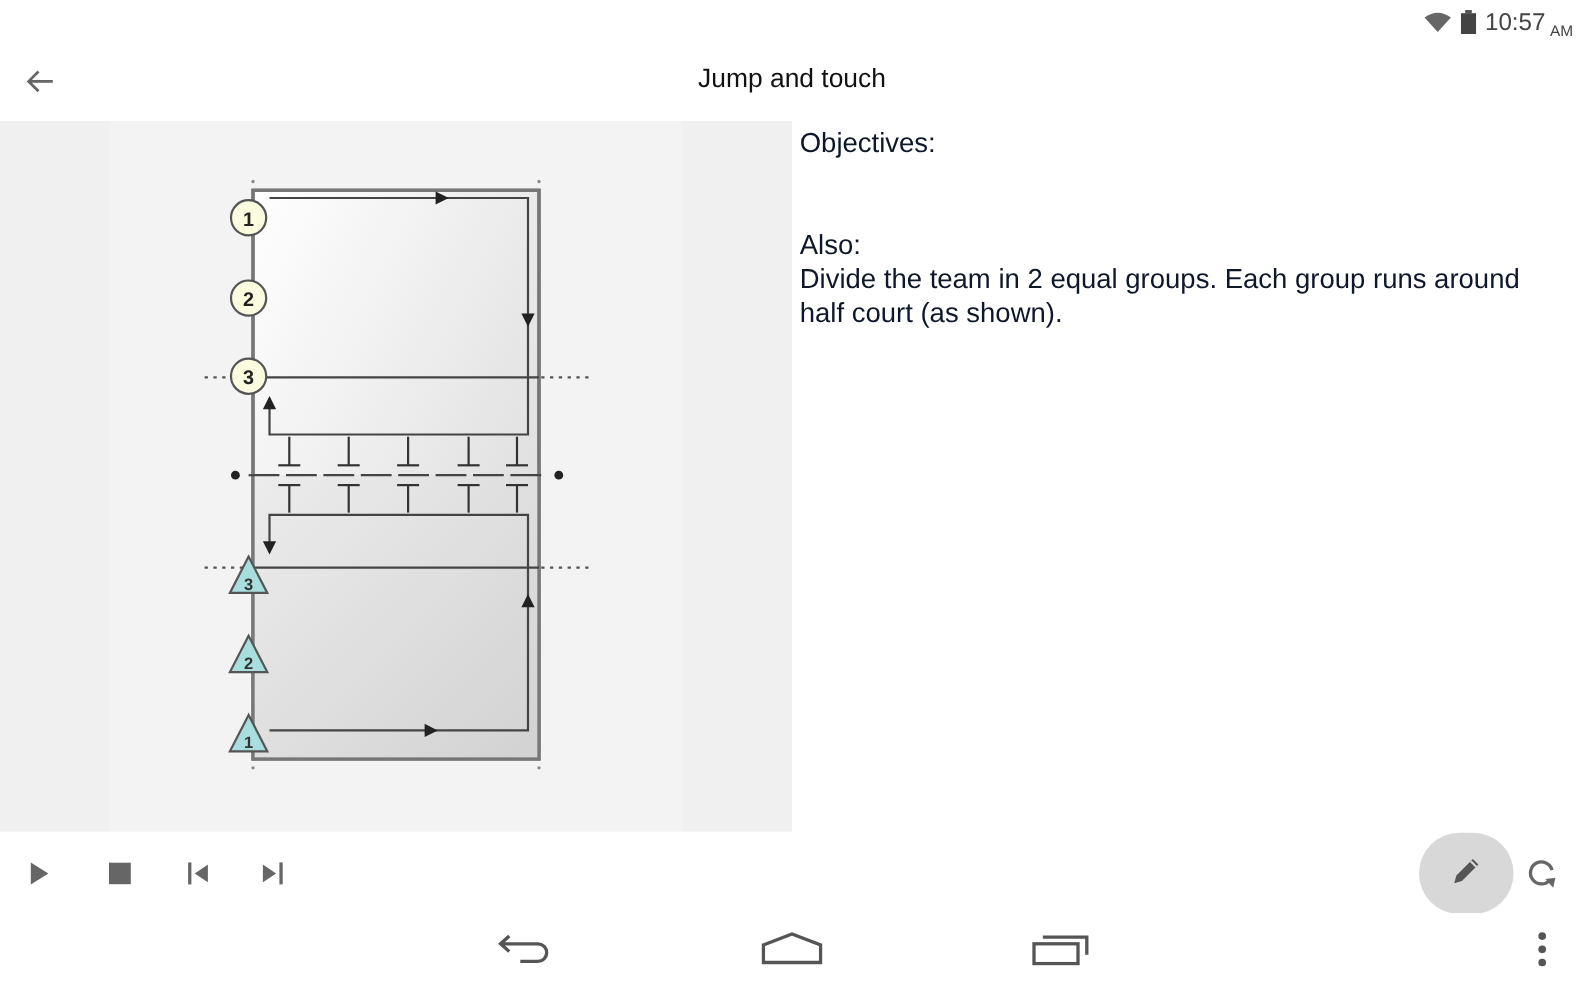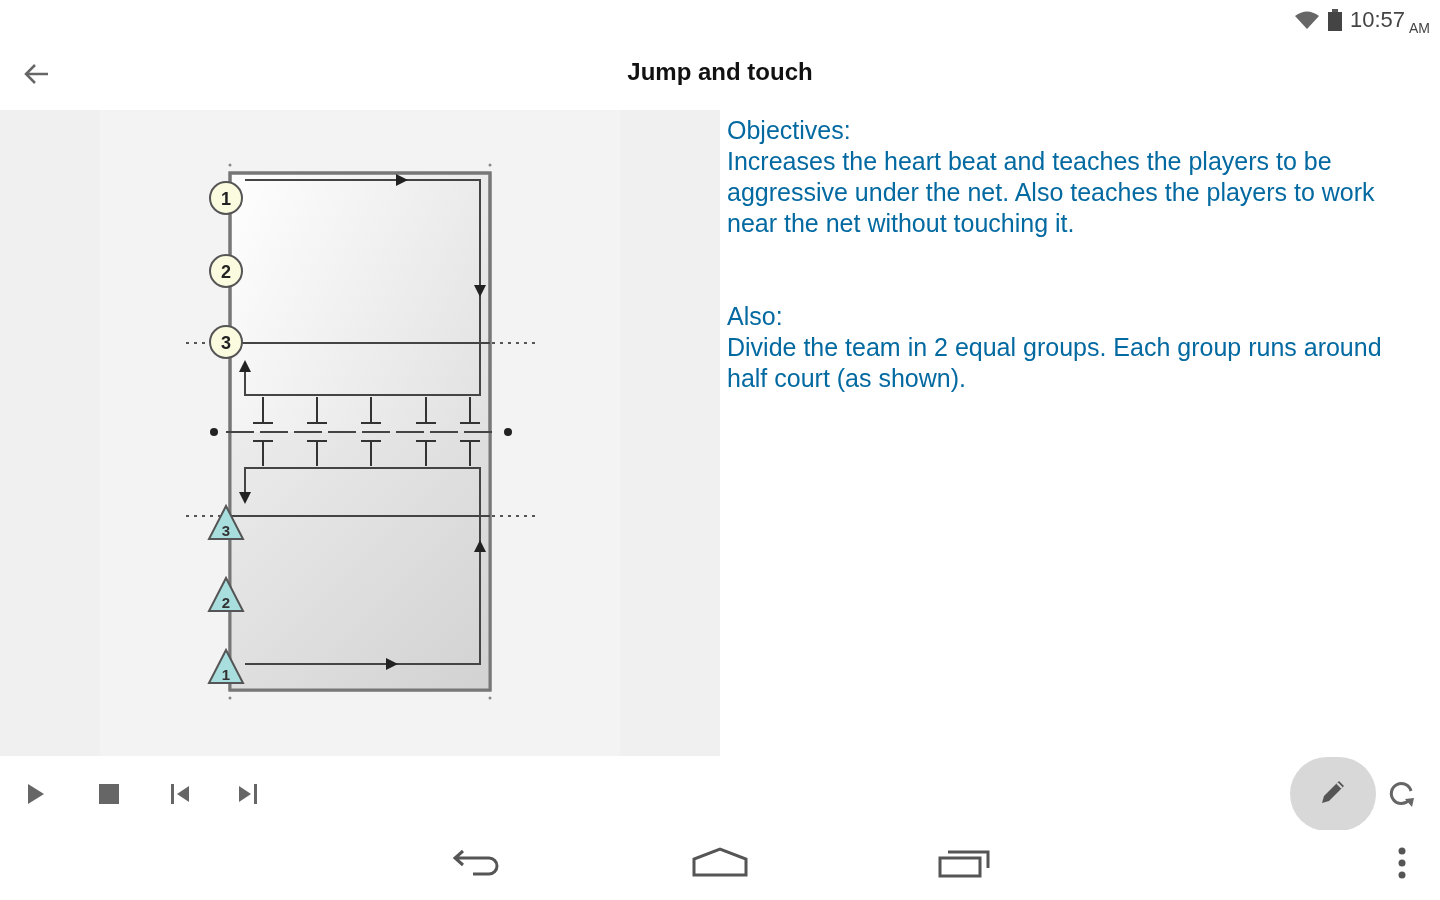--- a/index.html
+++ b/index.html
@@ -19,30 +19,30 @@
   .status-bar svg { display:block; }
   .app-bar {
     position:absolute; top:40px; left:0; width:1440px; height:70px;
   }
   .app-bar .back {
     position:absolute; left:18px; top:18px; width:36px; height:36px;
     display:flex; align-items:center; justify-content:center; cursor:pointer;
   }
   .app-bar .title {
     position:absolute; left:0; right:0; top:18px; text-align:center;
-    font-size:24px; font-weight:bold; color:#111;
+    font-size:24px; font-weight:normal; color:#111;
   }
   .diagram-panel {
     position:absolute; left:0; top:110px; width:720px; height:646px;
     background:#f0f0f0;
   }
   .diagram-panel svg { position:absolute; left:0; top:0; }
   .desc {
     position:absolute; left:727px; top:115px; width:690px;
-    font-size:25px; line-height:31px; color:#0369a1;
+    font-size:25px; line-height:31px; color:#0f172a;
   }
   .desc .section { margin-bottom:62px; }
   .desc p { margin:0; }
   .controls {
     position:absolute; left:0; top:760px; width:1440px; height:70px;
   }
   .ctrl-btn {
     position:absolute; top:14px; width:44px; height:44px;
     display:flex; align-items:center; justify-content:center; cursor:pointer;
   }
@@ -180,21 +180,20 @@
     <g>
       <polygon points="226,650 209,683 243,683" fill="#a8dede" stroke="#555" stroke-width="2"></polygon>
       <text x="226" y="680" text-anchor="middle" font-size="15" font-weight="bold" font-family="Liberation Sans, sans-serif" fill="#333">1</text>
     </g>
   </svg>
 </div>
 
 <div class="desc">
   <div class="section">
     <p>Objectives:</p>
-    <p>Increases the heart beat and teaches the players to be aggressive under the net. Also teaches the players to work near the net without touching it.</p>
   </div>
   <div class="section">
     <p>Also:</p>
     <p>Divide the team in 2 equal groups. Each group runs around half court (as shown).</p>
   </div>
 </div>
 
 <div class="controls">
   <div class="ctrl-btn" style="left:14px;">
     <span>

